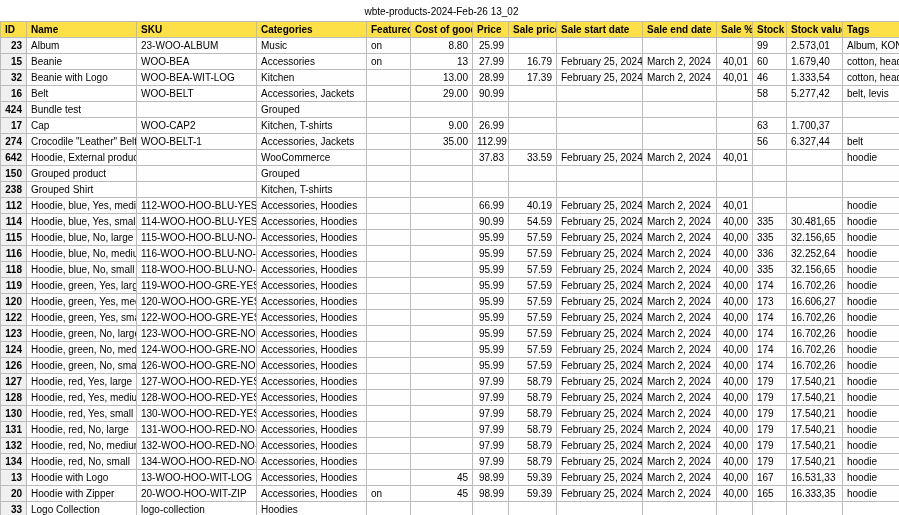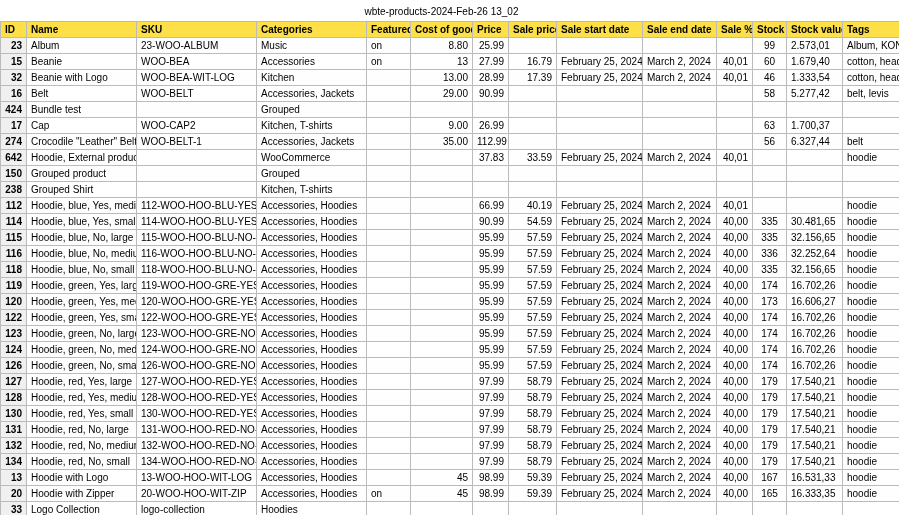--- a/index.html
+++ b/index.html
@@ -38,21 +38,21 @@
     th:nth-child(2), td:nth-child(2) { width: 110px; margin-left: 26px; }
     th:nth-child(3), td:nth-child(3) { width: 120px; }
     th:nth-child(4), td:nth-child(4) { width: 110px; }
     th:nth-child(5), td:nth-child(5) { width: 44px; }
     th:nth-child(6), td:nth-child(6) { width: 62px; text-align: right; }
     th:nth-child(7), td:nth-child(7) { width: 36px; text-align: right; }
     th:nth-child(8), td:nth-child(8) { width: 48px; text-align: right; }
     th:nth-child(9), td:nth-child(9) { width: 86px; }
     th:nth-child(10), td:nth-child(10) { width: 74px; }
     th:nth-child(11), td:nth-child(11) { width: 36px; text-align: right; }
-    th:nth-child(12), td:nth-child(12) { width: 34px; text-align: center; }
+    th:nth-child(12), td:nth-child(12) { width: 34px; text-align: left; }
     th:nth-child(13), td:nth-child(13) { width: 56px; text-align: left; }
     th:nth-child(14), td:nth-child(14) { width: 100px; }
     th { text-align: left !important; }
     th:nth-child(1) { text-align: left; }
     tbody tr:nth-child(odd) td { background: #fefefe; }
     tbody tr:nth-child(odd) td:nth-child(1) { background: #f0f0f0; }
   </style>
 </head>
 <body>
 

